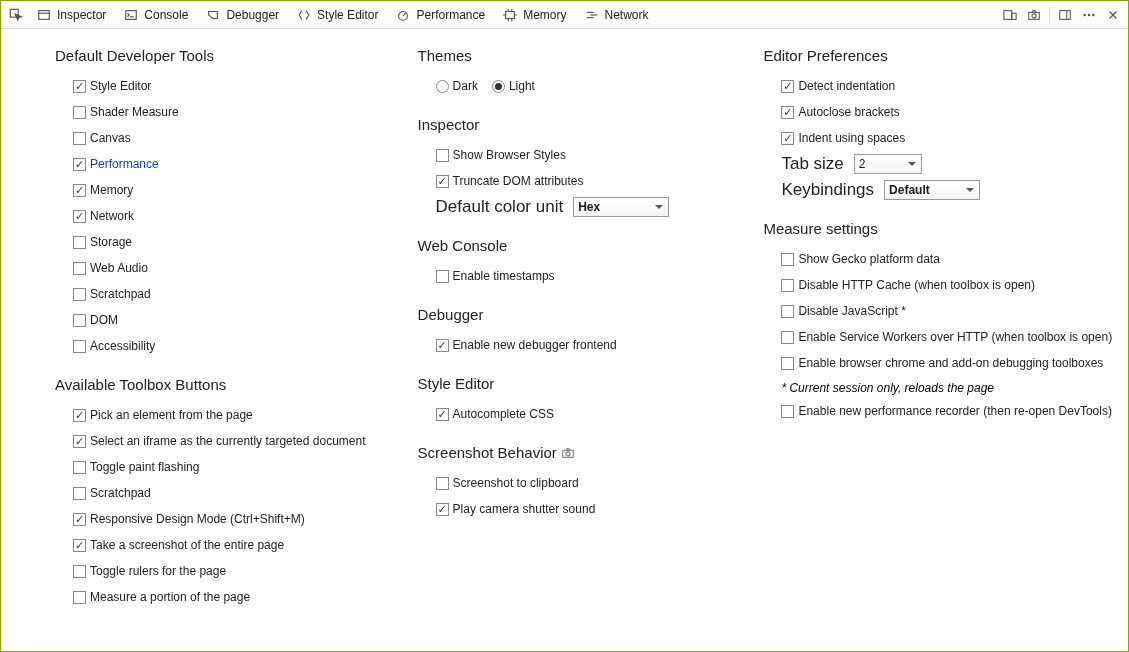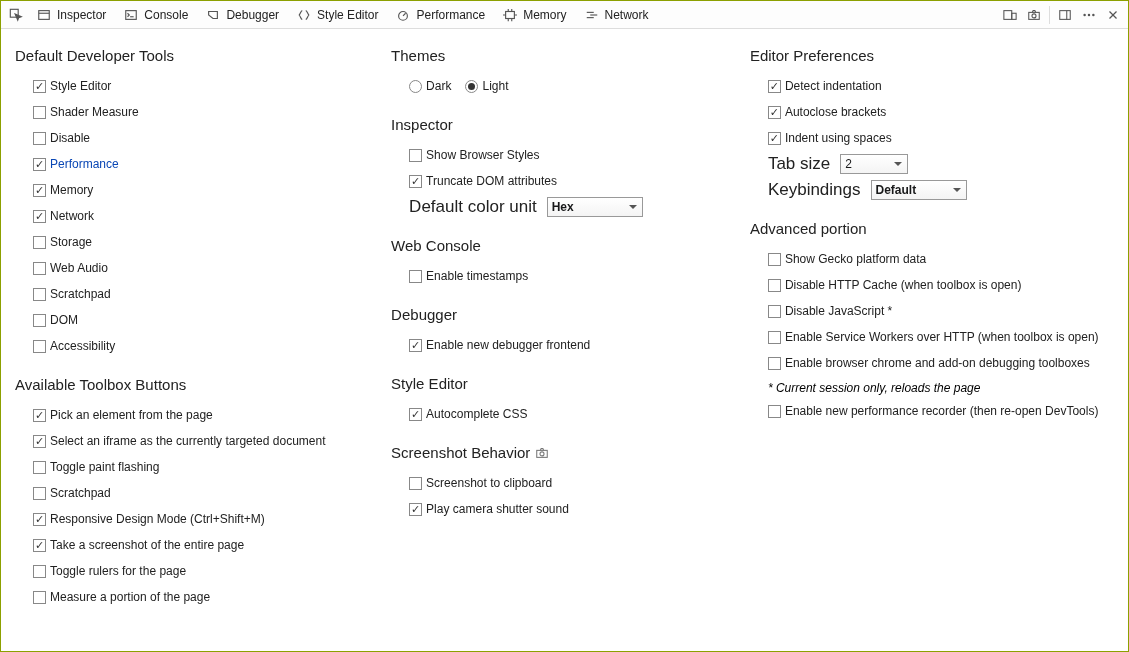--- a/index.html
+++ b/index.html
@@ -30,21 +30,21 @@
   .toolbar .iconbtn { width: 22px; height: 22px; display:flex;align-items:center;justify-content:center; }
   .toolbar .iconbtn svg { width:14px; height:14px; }
 
   .content {
     display: flex;
     padding: 14px 8px 14px 8px;
     height: calc(100% - 28px);
     overflow: hidden;
   }
   .col { flex: 1; padding: 0 6px; }
-  .col.c1 { flex: 1.05; }
+  .col.c1 { flex: 1.05; margin-left: 40px; }
   .col.c2 { flex: 1; }
   .col.c3 { flex: 1.05; }
   h2.section {
     font-size: 15px;
     font-weight: 400;
     margin: 4px 0 10px 0;
     color: #222;
   }
   h2.section.mt { margin-top: 18px; }
   .group { padding-left: 18px; margin-bottom: 2px; }
@@ -205,21 +205,21 @@
         <div class="row">
           <span class="chk checked"></span>
           <span class="lbl">Style Editor</span>
         </div>
         <div class="row">
           <span class="chk"></span>
           <span class="lbl">Shader Measure</span>
         </div>
         <div class="row">
           <span class="chk"></span>
-          <span class="lbl">Disable</span>
+          <span class="lbl">Canvas</span>
         </div>
         <div class="row">
           <span class="chk checked"></span>
           <span class="lbl hl">Performance</span>
         </div>
         <div class="row">
           <span class="chk checked"></span>
           <span class="lbl">Memory</span>
         </div>
         <div class="row">
@@ -380,21 +380,21 @@
     </div>
       </div>
     <div class="group">
         <div class="row">
       <span class="inline-label" style="min-width:70px">Keybindings</span>
       <span class="selectbox wide">
             <span>Default</span>
           </span>
     </div>
       </div>
-    <h2 class="section mt">Advanced portion</h2>
+    <h2 class="section mt">Measure settings</h2>
     <div class="group" id="adv-group">
         <div class="row">
           <span class="chk"></span>
           <span class="lbl">Show Gecko platform data</span>
         </div>
         <div class="row">
           <span class="chk"></span>
           <span class="lbl">Disable HTTP Cache (when toolbox is open)</span>
         </div>
         <div class="row">

